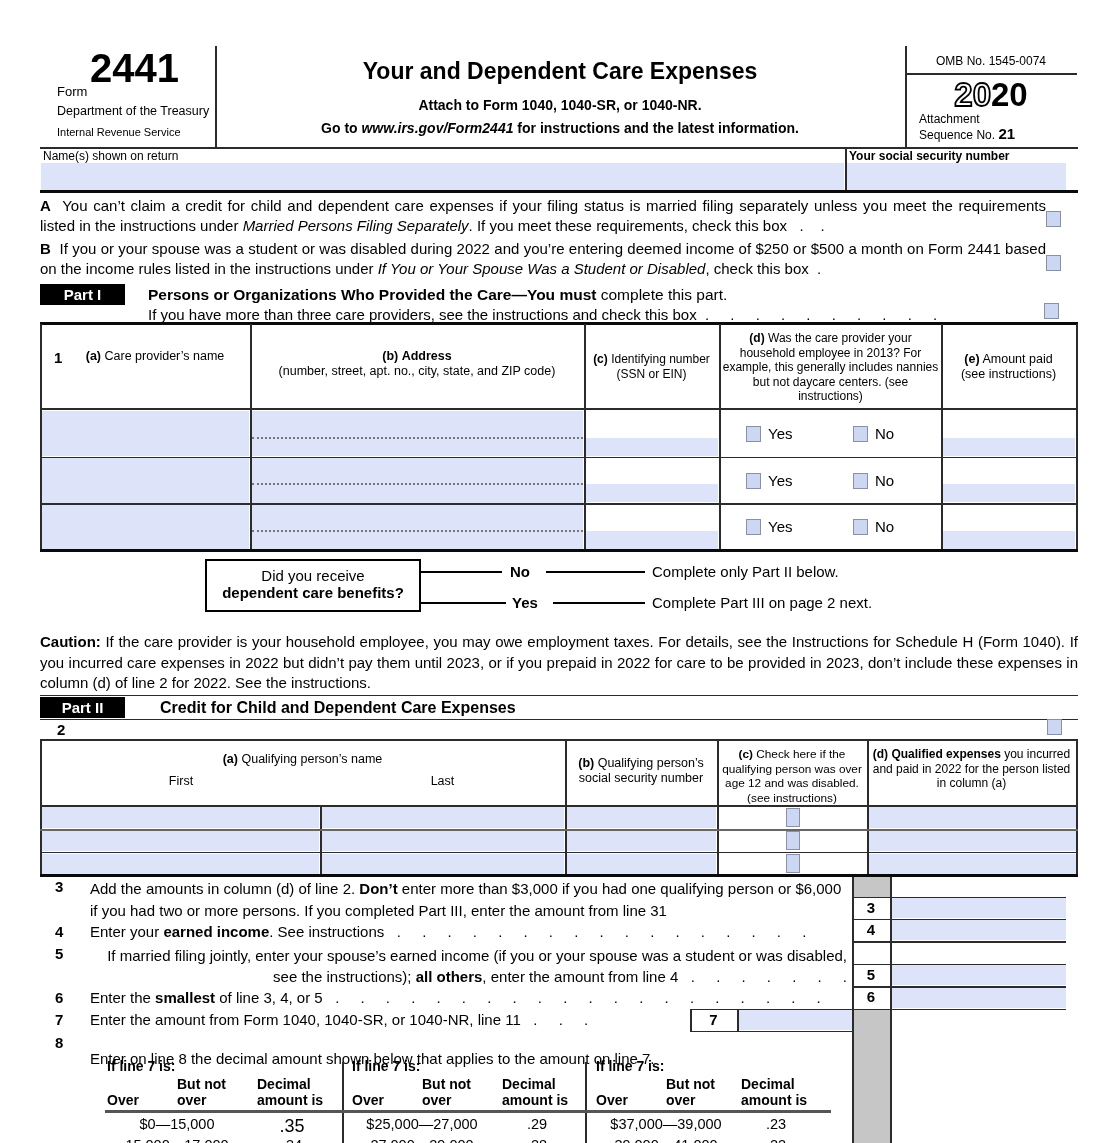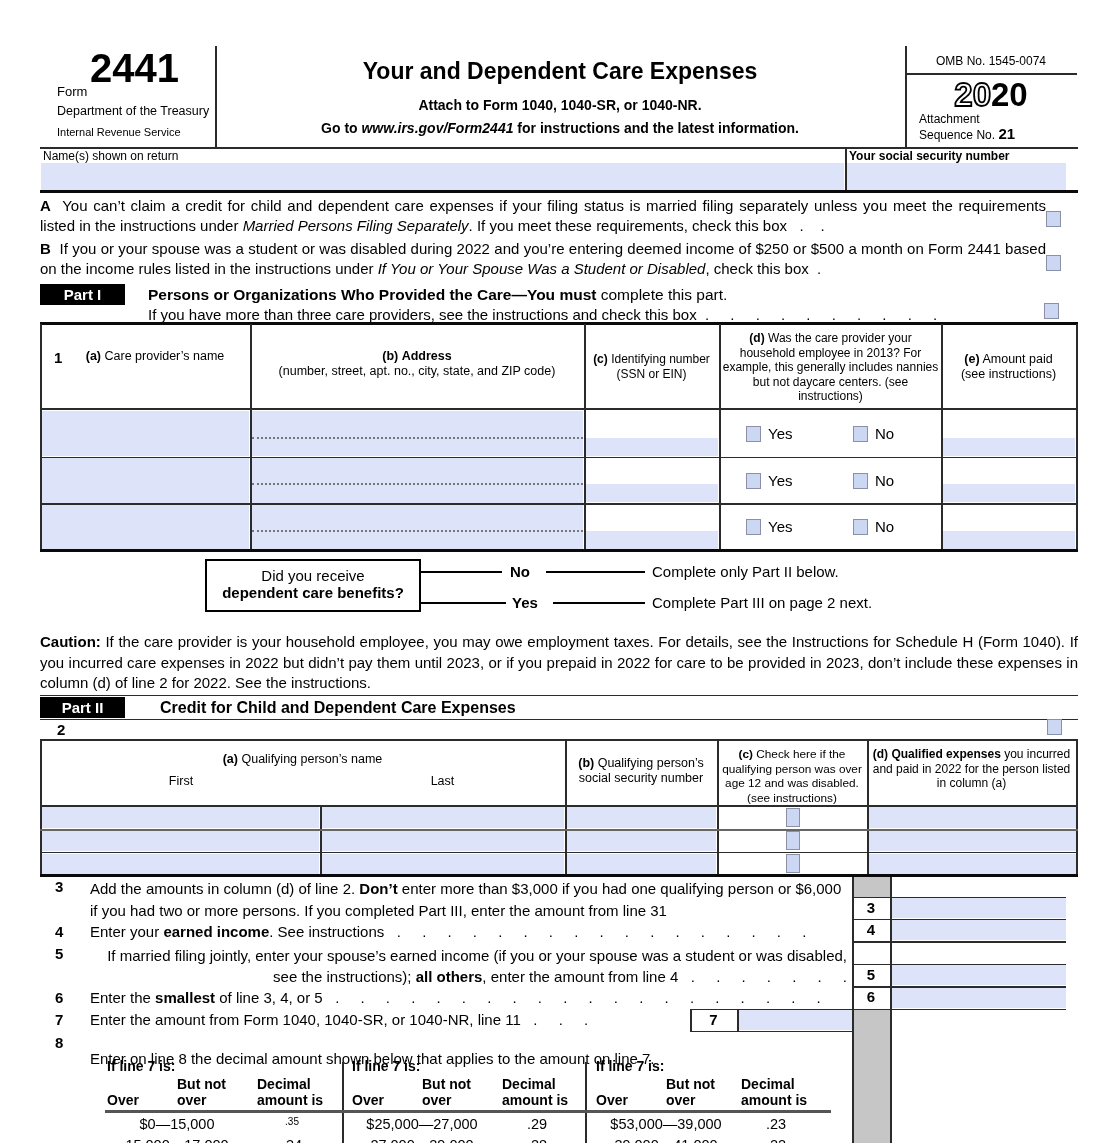--- a/index.html
+++ b/index.html
@@ -222,35 +222,35 @@
 
   <div class="vr" style="left:342px;top:1062px;height:81px;"></div>
   <div class="vr" style="left:585px;top:1062px;height:81px;"></div>
   <div style="position:absolute;left:105px;top:1110px;width:726px;height:2.5px;background:#555;"></div>
 
   <span class="t b" style="left:107px;top:1058px;font-size:14px;">If line 7 is:</span>
   <span class="t b" style="left:107px;top:1092px;font-size:14px;">Over</span>
   <div class="t b" style="left:177px;top:1077px;font-size:14px;line-height:15.5px;"><span>But not</span><br><span>over</span></div>
   <div class="t b" style="left:257px;top:1077px;font-size:14px;line-height:15.5px;"><span>Decimal</span><br><span>amount is</span></div>
   <div class="t tc" style="left:107px;top:1116px;width:140px;font-size:14.5px;">$0—15,000</div>
-  <div class="t tc" style="left:257px;top:1116px;width:70px;font-size:10px;">.35</div>
+  <div class="t tc" style="left:257px;top:1116px;width:70px;font-size:18px;">.35</div>
   <div class="t tc" style="left:107px;top:1137px;width:140px;font-size:14.5px;">15,000—17,000</div>
   <div class="t tc" style="left:257px;top:1137px;width:70px;font-size:14.5px;">.34</div>
 
   <span class="t b" style="left:352px;top:1058px;font-size:14px;">If line 7 is:</span>
   <span class="t b" style="left:352px;top:1092px;font-size:14px;">Over</span>
   <div class="t b" style="left:422px;top:1077px;font-size:14px;line-height:15.5px;"><span>But not</span><br><span>over</span></div>
   <div class="t b" style="left:502px;top:1077px;font-size:14px;line-height:15.5px;"><span>Decimal</span><br><span>amount is</span></div>
   <div class="t tc" style="left:352px;top:1116px;width:140px;font-size:14.5px;">$25,000—27,000</div>
   <div class="t tc" style="left:502px;top:1116px;width:70px;font-size:14.5px;">.29</div>
   <div class="t tc" style="left:352px;top:1137px;width:140px;font-size:14.5px;">27,000—29,000</div>
   <div class="t tc" style="left:502px;top:1137px;width:70px;font-size:14.5px;">.28</div>
 
   <span class="t b" style="left:596px;top:1058px;font-size:14px;">If line 7 is:</span>
   <span class="t b" style="left:596px;top:1092px;font-size:14px;">Over</span>
   <div class="t b" style="left:666px;top:1077px;font-size:14px;line-height:15.5px;"><span>But not</span><br><span>over</span></div>
   <div class="t b" style="left:741px;top:1077px;font-size:14px;line-height:15.5px;"><span>Decimal</span><br><span>amount is</span></div>
-  <div class="t tc" style="left:596px;top:1116px;width:140px;font-size:14.5px;">$53,000—39,000</div>
+  <div class="t tc" style="left:596px;top:1116px;width:140px;font-size:14.5px;">$37,000—39,000</div>
   <div class="t tc" style="left:741px;top:1116px;width:70px;font-size:14.5px;">.23</div>
   <div class="t tc" style="left:596px;top:1137px;width:140px;font-size:14.5px;">39,000—41,000</div>
   <div class="t tc" style="left:741px;top:1137px;width:70px;font-size:14.5px;">.22</div>
 
 </div>
 
 </body></html>

